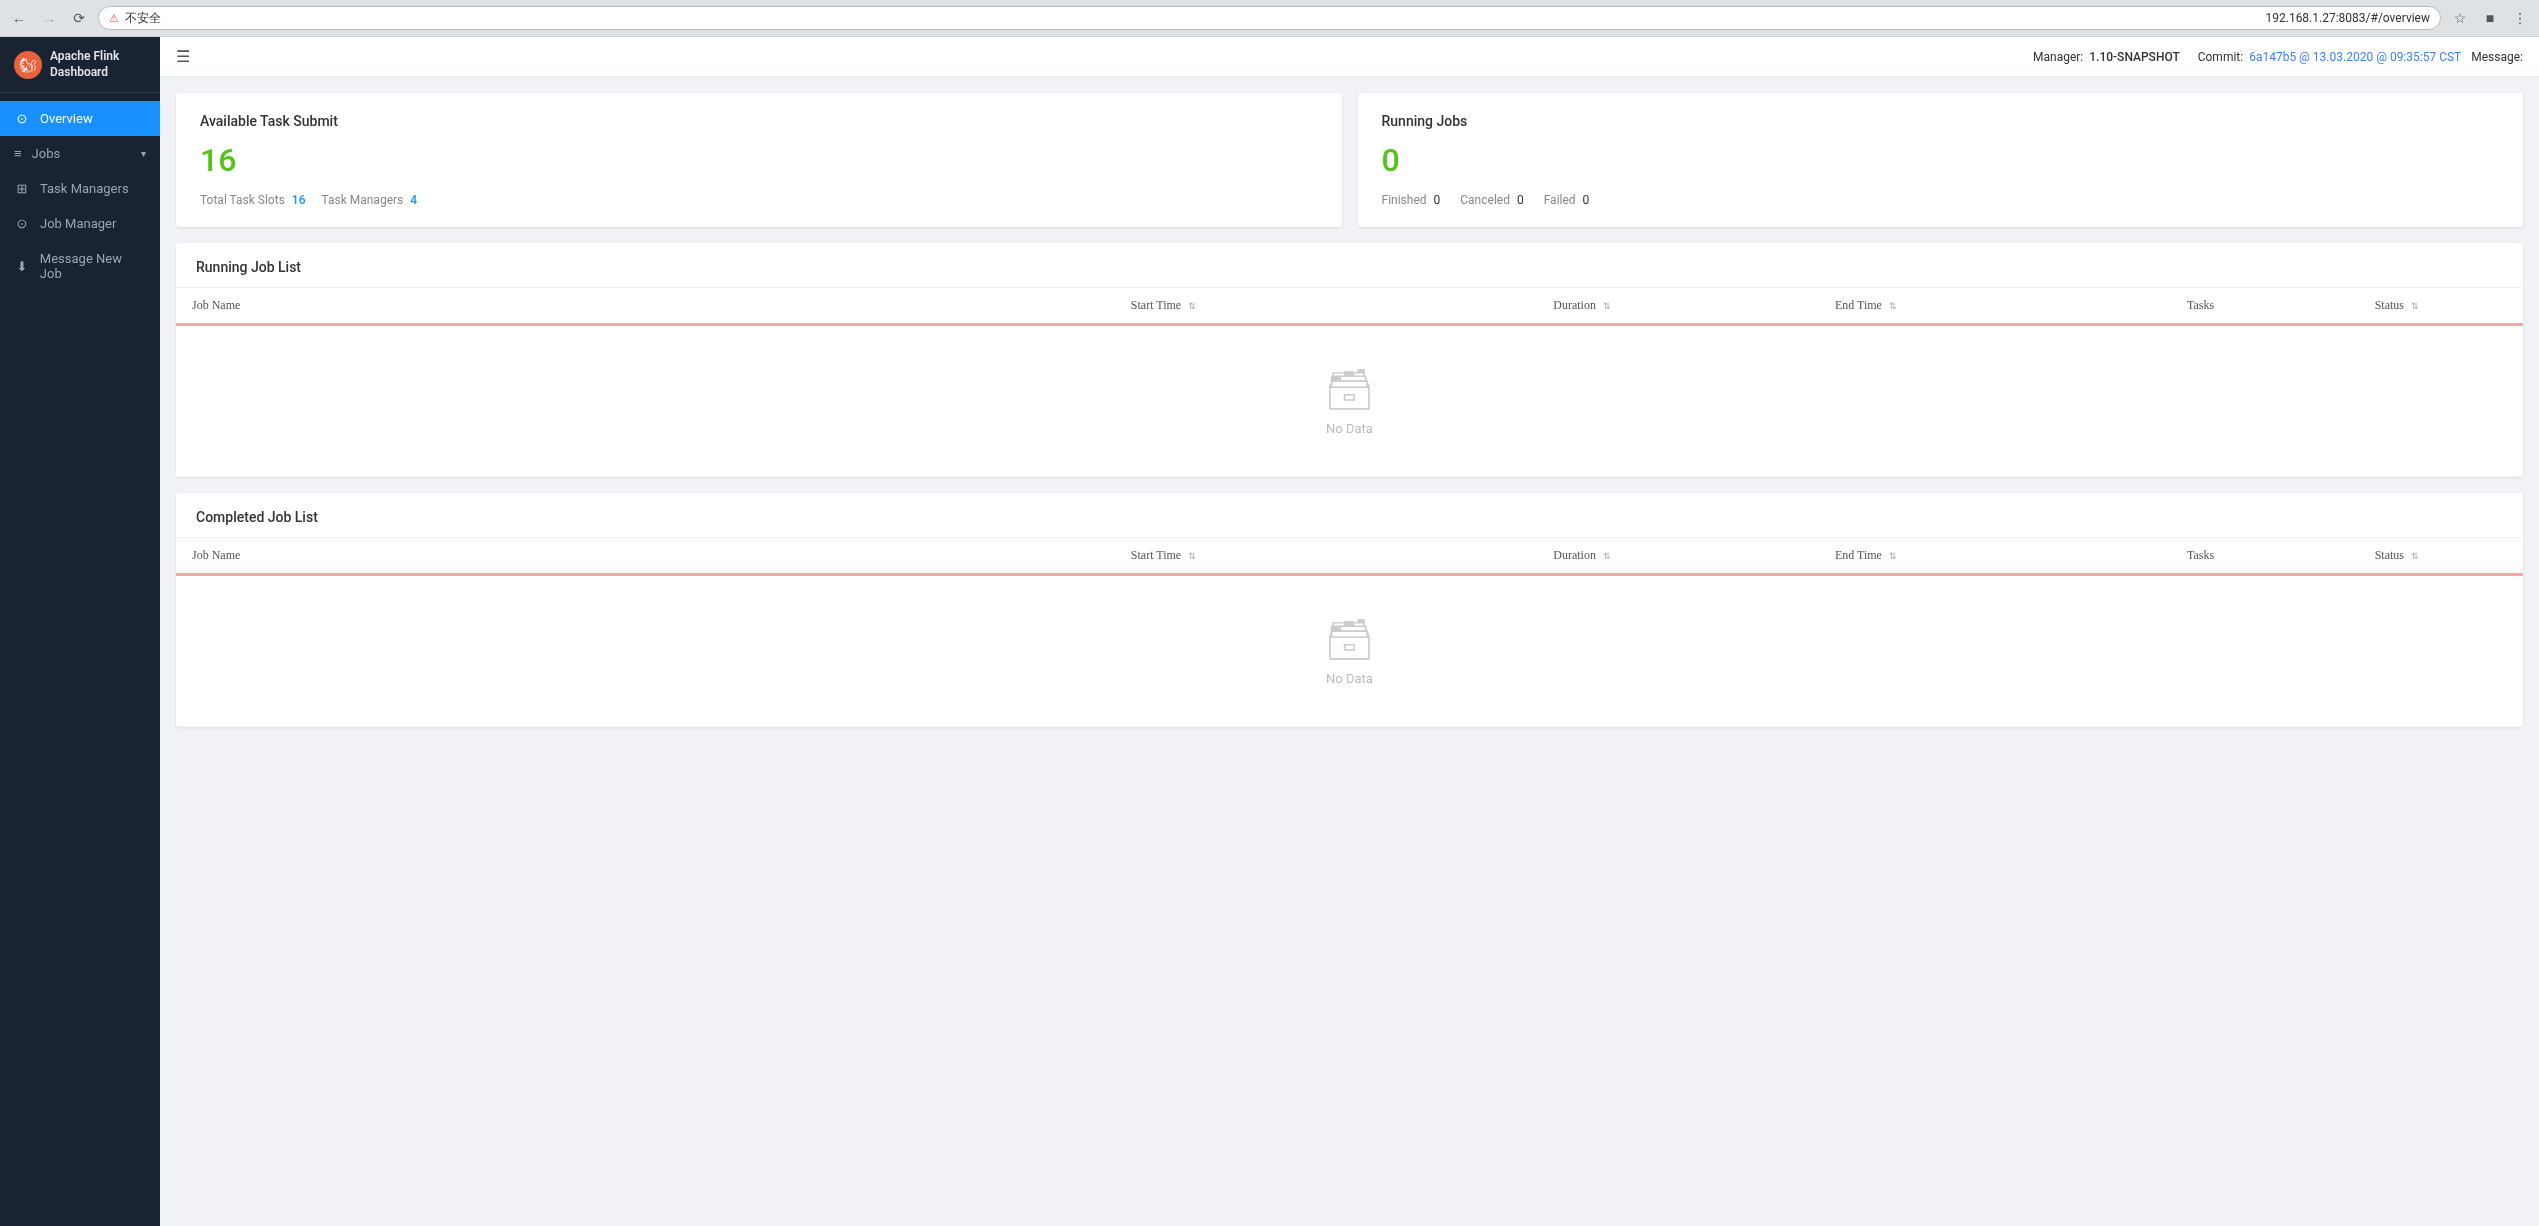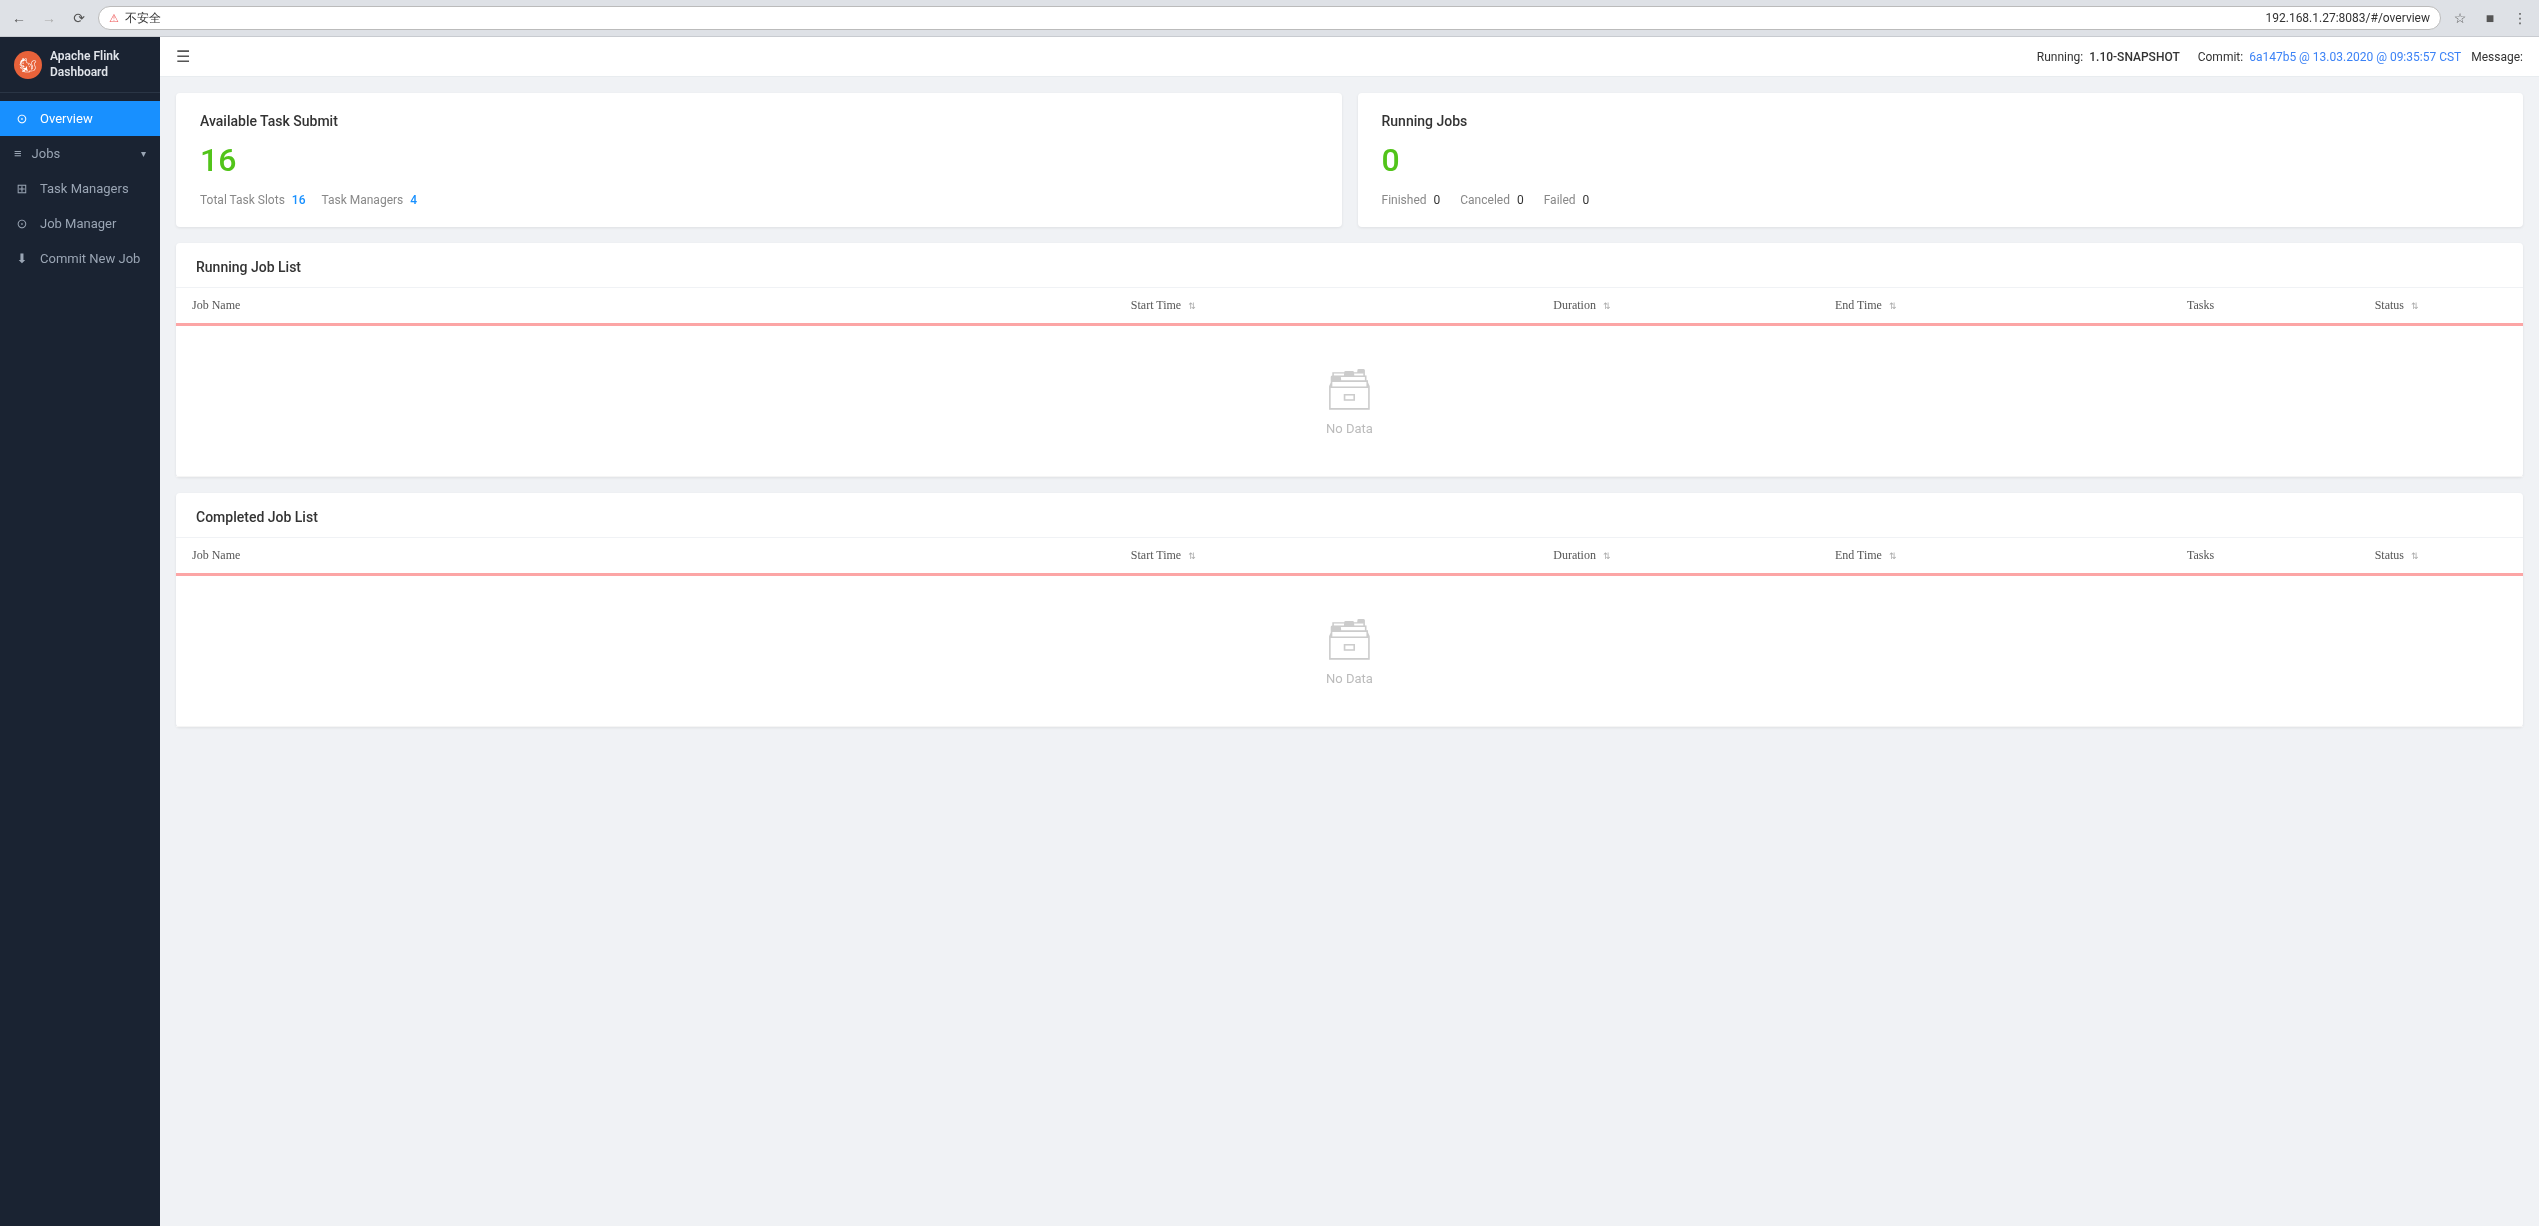--- a/index.html
+++ b/index.html
@@ -111,33 +111,33 @@
       <div class="sidebar-item">
         <span class="nav-icon">⊞</span>
         <span>Task Managers</span>
       </div>
       <div class="sidebar-item">
         <span class="nav-icon">⊙</span>
         <span>Job Manager</span>
       </div>
       <div class="sidebar-item">
         <span class="nav-icon">⬇</span>
-        <span>Commit New Job</span>
+        <span>Message New Job</span>
       </div>
     </nav>
   </div>
 
   <div style="flex:1; display:flex; flex-direction:column; overflow:hidden;">
 
     <div class="topbar">
       <div class="topbar-left">
         <button class="menu-toggle">☰</button>
       </div>
       <div class="topbar-right">
-        <span>Running:</span>
+        <span>Manager:</span>
         <span style="color:#333; font-weight:500;">1.10-SNAPSHOT</span>
         <span style="margin-left:12px;">Commit:</span>
         <span style="color:#3b82f6;">6a147b5 @ 13.03.2020 @ 09:35:57 CST</span>
         <span style="margin-left:4px;">Message:</span>
       </div>
     </div>
 
     <div class="main-content">
 
       <div class="cards-row">

